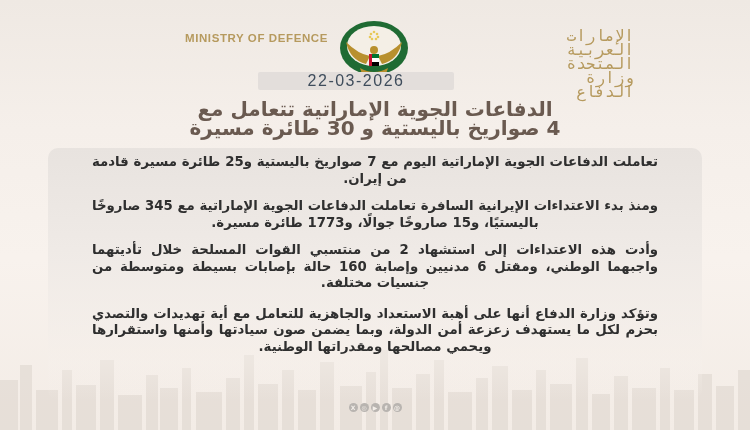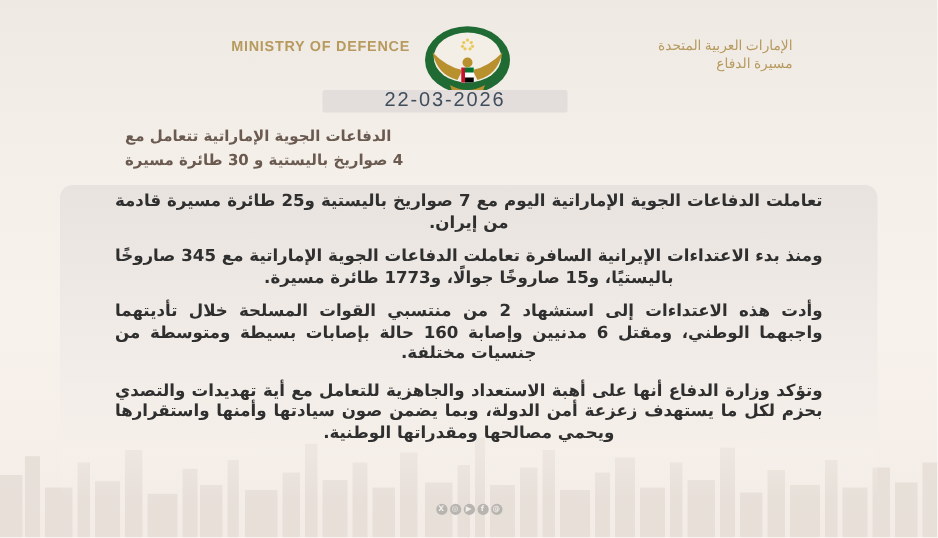--- a/index.html
+++ b/index.html
@@ -18,36 +18,36 @@
     position: absolute; top: 24px; left: 0; width: 750px; height: 44px;
   }
   .en-name {
     position: absolute; left: 118px; top: 8px; width: 210px;
     text-align: right; color: #b69a5e; font-family: "Liberation Sans", sans-serif;
     font-weight: bold; font-size: 11.5px; letter-spacing: 0.6px; line-height: 13px;
   }
   .ar-name {
     position: absolute; left: 424px; top: 6px; width: 210px;
     text-align: left; direction: rtl; color: #b69a5e;
-    font-family: Liberation Serif, serif; font-size: 11px; line-height: 14px;
+    font-family: Liberation Mono, monospace; font-size: 16px; line-height: 14px;
   }
   .ar-name span { display: block; direction: rtl; text-align: right; width: 110px; }
   .emblem {
     position: absolute; left: 336px; top: -4px; width: 76px; height: 64px;
   }
   .date-bar {
     position: absolute; left: 258px; top: 72px; width: 196px; height: 18px;
     background: #e3dedb; border-radius: 2px;
     text-align: center; color: #3f4d5c; font-family: "Liberation Sans", sans-serif;
     font-size: 16px; line-height: 18px; letter-spacing: 1.5px;
   }
   .headline {
     position: absolute; top: 100px; left: 100px; width: 550px;
-    text-align: left; direction: rtl; color: #6a5a50;
-    font-weight: bold; font-size: 12px; line-height: 19px;
+    text-align: center; direction: rtl; color: #6a5a50;
+    font-weight: bold; font-size: 20px; line-height: 19px;
   }
   .panel {
     position: absolute; left: 48px; top: 148px; width: 654px; height: 252px;
     border-radius: 10px;
     background: linear-gradient(180deg, #e8e3df 0%, #efeae6 40%, rgba(246,240,235,0.4) 85%, rgba(246,240,235,0) 100%);
   }
   .body-text {
     position: absolute; left: 92px; top: 154px; width: 566px;
     direction: rtl; text-align: justify; text-align-last: center;
     color: #2f2f2f; font-weight: bold; font-size: 13.3px; line-height: 16.5px;
@@ -136,21 +136,21 @@
     <circle cx="38" cy="30" r="4" fill="#b8902e"></circle>
     <rect x="33" y="34" width="10" height="12" fill="#fff"></rect>
     <rect x="33" y="34" width="3" height="12" fill="#c8102e"></rect>
     <rect x="36" y="34" width="7" height="4" fill="#00732f"></rect>
     <rect x="36" y="42" width="7" height="4" fill="#000"></rect>
     <path d="M24 48 Q38 56 52 48 L50 54 Q38 60 26 54Z" fill="#b8902e"></path>
   </svg>
 
   <div class="ar-name">
     <span>الإمارات العربية المتحدة</span>
-    <span>مسيرة الدفاع</span>
+    <span>وزارة الدفاع</span>
   </div>
 </div>
 
 <div class="date-bar">22-03-2026</div>
 
 <div class="headline">
   <div>الدفاعات الجوية الإماراتية تتعامل مع</div>
   <div>4 صواريخ باليستية و 30 طائرة مسيرة</div>
 </div>
 

